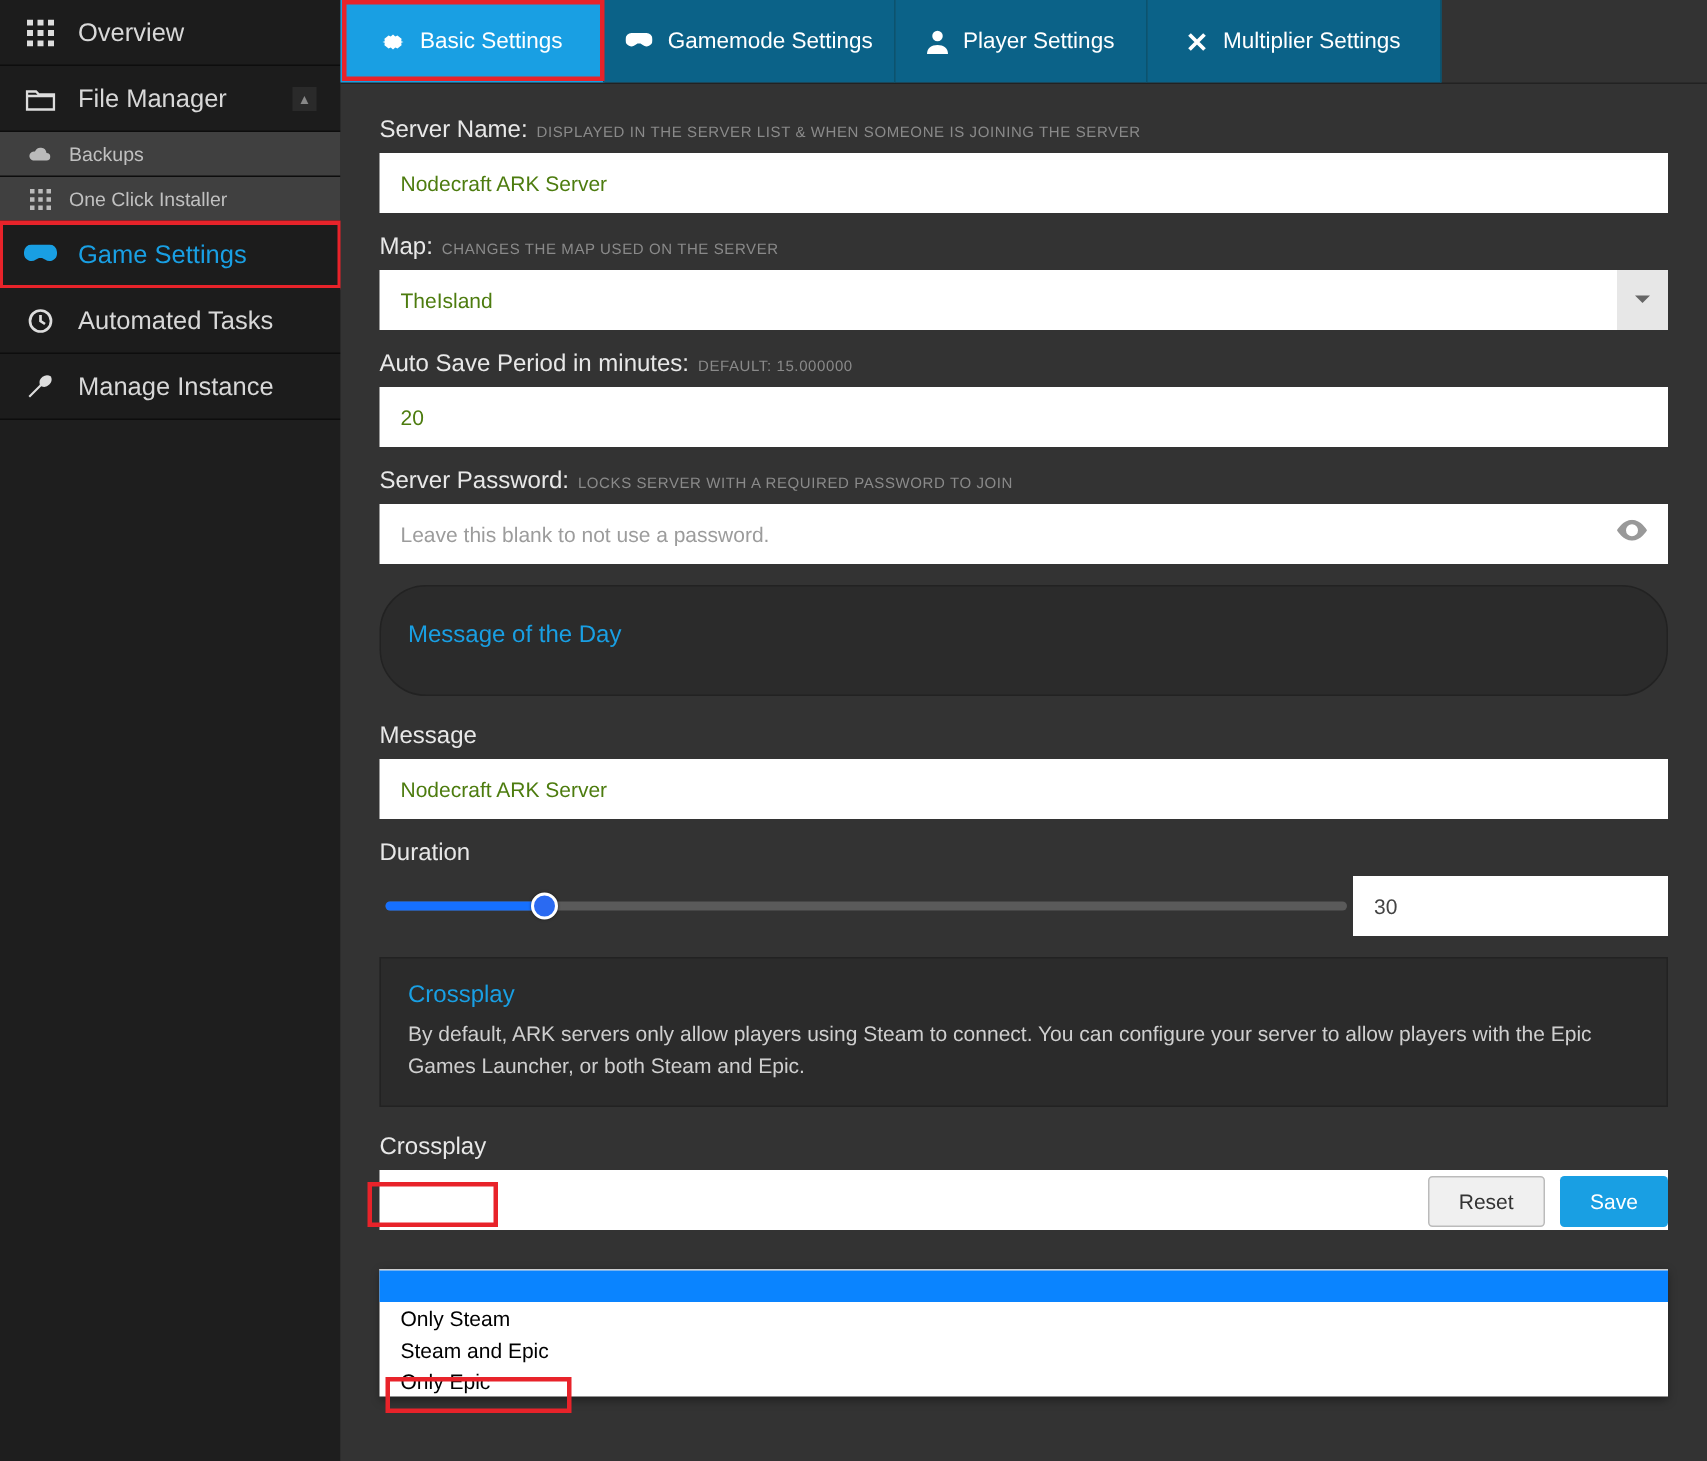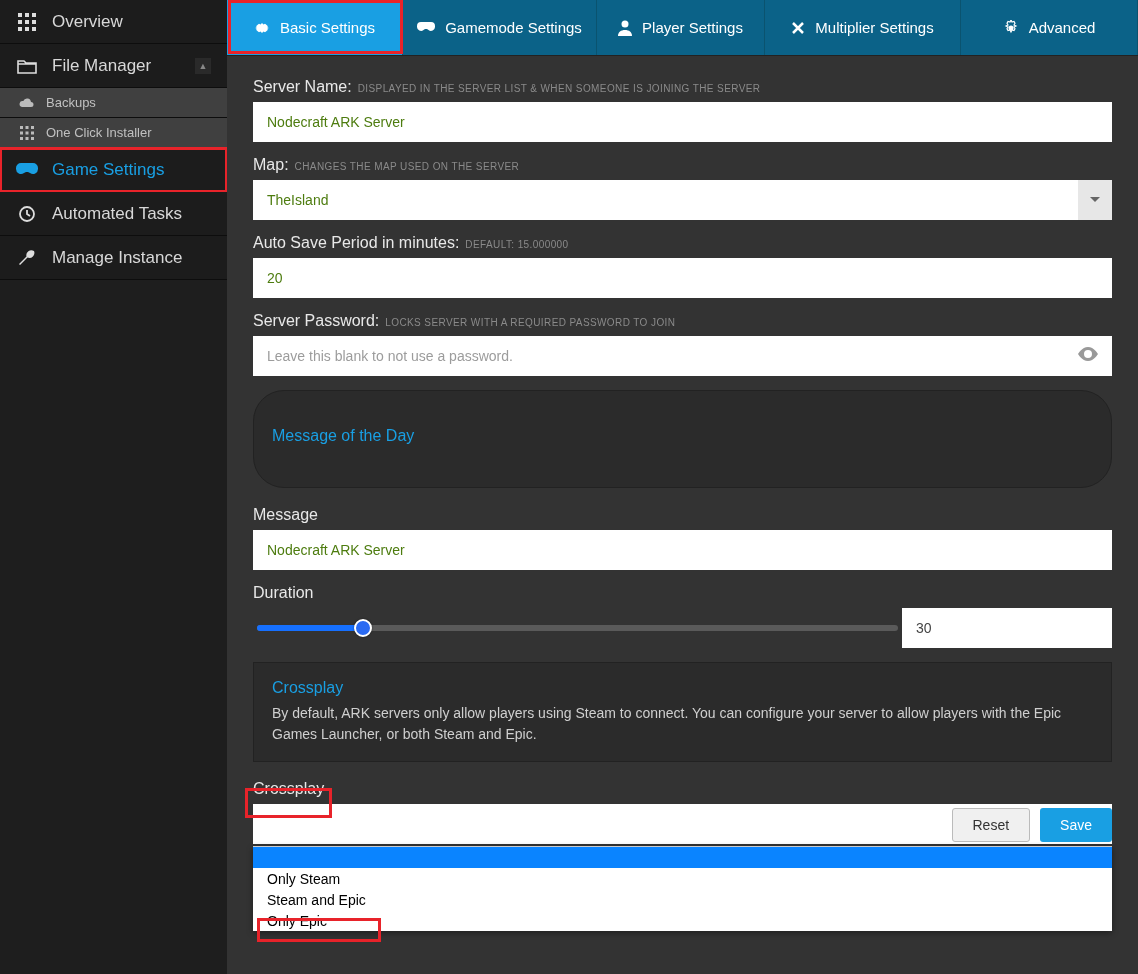--- a/index.html
+++ b/index.html
@@ -216,29 +216,20 @@
         <span>Player Settings</span>
       </div>
       <div class="tab" style="width:196px">
         <span class="ico">
           <svg width="14" height="14" viewBox="0 0 14 14" stroke="#fff" stroke-width="2.5">
               <path d="M2 2l10 10M12 2L2 12"></path>
             </svg>
         </span>
         <span>Multiplier Settings</span>
       </div>
-      <div class="tab" style="flex:1">
-        <span class="ico">
-          <svg width="16" height="16" viewBox="0 0 16 16" fill="#fff">
-              <circle cx="8" cy="8" r="2.5"></circle>
-              <path d="M8 0l1 2 2-.5 1 1.7-1 1.8 2 1-2 1 1 1.8-1 1.7-2-.5-1 2-1-2-2 .5-1-1.7 1-1.8-2-1 2-1-1-1.8 1-1.7 2 .5z" fill="none" stroke="#fff" stroke-width="1.2"></path>
-            </svg>
-        </span>
-        <span>Advanced</span>
-      </div>
     </div>
 
     <div class="form-area">
 
       <div class="field">
         <div class="label-row">
           <span class="flabel">Server Name:</span>
           <span class="fhint">DISPLAYED IN THE SERVER LIST &amp; WHEN SOMEONE IS JOINING THE SERVER</span>
         </div>
         <input class="tinput" value="Nodecraft ARK Server" style="">
@@ -275,21 +266,21 @@
         <div class="pw-wrap">
           <input class="tinput" placeholder="Leave this blank to not use a password." style="">
           <span class="pw-icon">
             <svg width="20" height="14" viewBox="0 0 20 14" fill="#999">
                 <path d="M10 0C4 0 0 7 0 7s4 7 10 7 10-7 10-7-4-7-10-7zm0 11a4 4 0 110-8 4 4 0 010 8z"></path>
               </svg>
           </span>
         </div>
       </div>
 
-      <div class="panel" style="padding:36px 18px;border-radius:31px;">
+      <div class="panel" style="padding:24px 18px;border-radius:31px;">
         <div class="panel-title">Message of the Day</div>
       </div>
 
       <div class="field">
         <div class="label-row">
           <span class="flabel">Message</span>
         </div>
         <input class="tinput" value="Nodecraft ARK Server" style="">
       </div>
 

